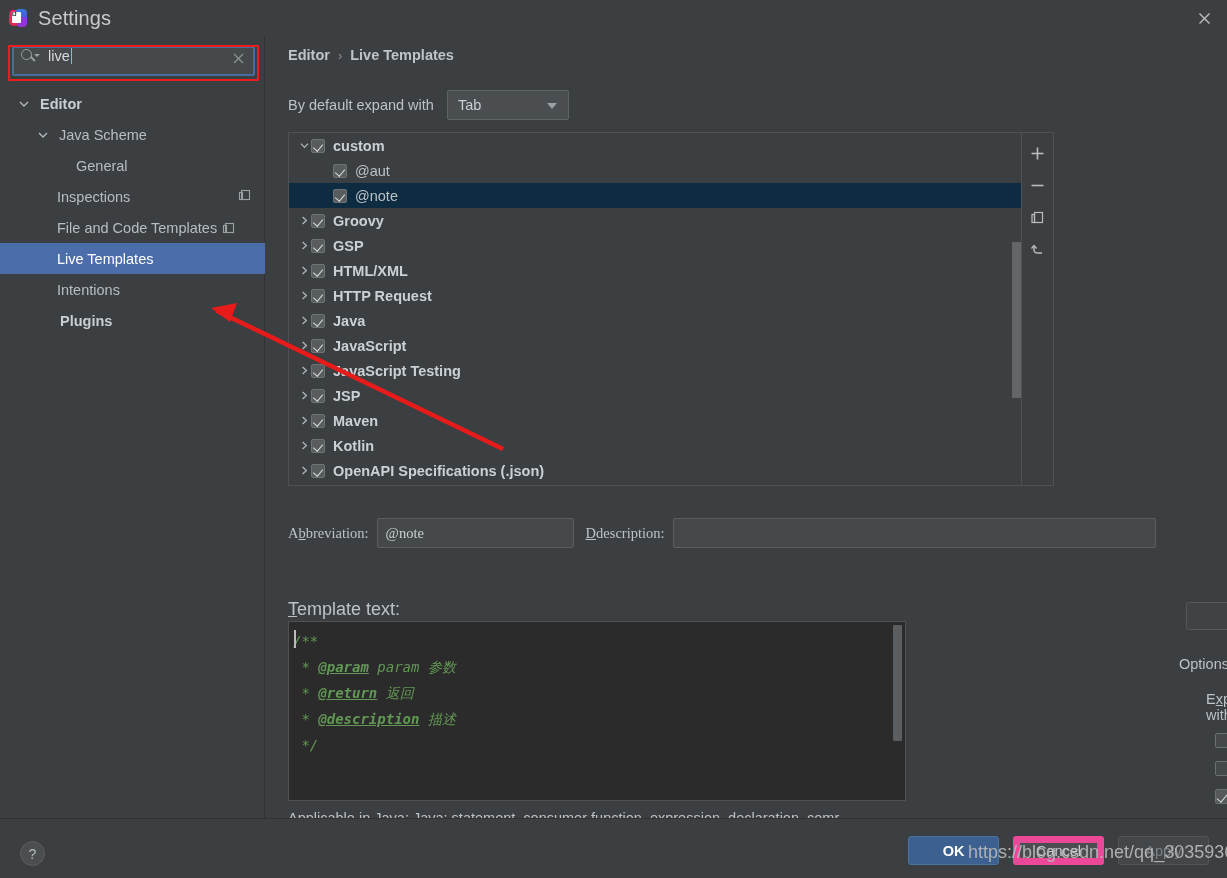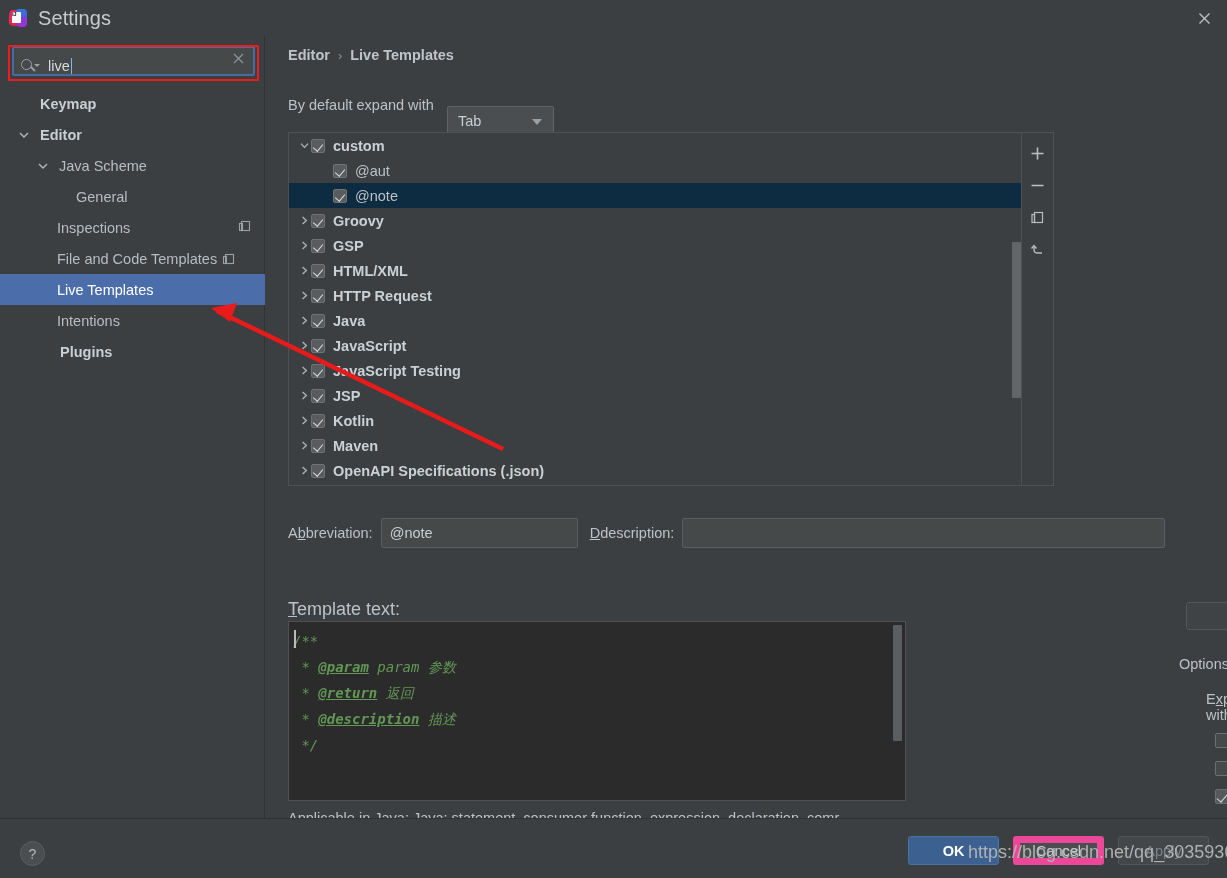--- a/index.html
+++ b/index.html
@@ -79,21 +79,21 @@
   }
   .search-focus {
     position: absolute; left: 0; top: 0; width: 243px; height: 30px;
     border: 2px solid #466ca0;
     border-radius: 2px;
     background: #45494a;
   }
   .search-inner {
     position: absolute; left: 2px; top: 2px; width: 239px; height: 26px;
     background: #45494a;
-    display: flex; align-items: flex-end;
+    display: flex; align-items: flex-start;
   }
   .search-mag {
     position: relative; width: 22px; height: 16px; margin-left: 6px; flex: 0 0 auto;
   }
   .search-mag .ring {
     position: absolute; left: 1px; top: 1px; width: 11px; height: 11px;
     border: 1.4px solid #9aa0a6; border-radius: 50%;
   }
   .search-mag .handle {
     position: absolute; left: 10px; top: 10px; width: 6px; height: 1.5px;
@@ -176,21 +176,21 @@
     display: flex; align-items: center;
   }
   .combo .val { font-size: 14.5px; color: #c9ced3; padding-left: 10px; }
   .combo .arrow {
     position: absolute; right: 11px; top: 12px;
     width: 0; height: 0;
     border-left: 5.5px solid transparent;
     border-right: 5.5px solid transparent;
     border-top: 6px solid #9aa0a6;
   }
-  .combo-expand { left: 0; top: 16px; width: 107px; }
+  .combo-expand { left: 0; top: 0; width: 122px; }
 
   
   .treepanel {
     position: absolute; left: 22px; top: 96px; width: 766px; height: 354px;
     background: #3c3f41;
     border: 1px solid #4e5254;
   }
   .treebody {
     position: absolute; left: 0; top: 0; right: 31px; bottom: 0;
     overflow: hidden;
@@ -242,21 +242,21 @@
   }
   .tb-btn {
     width: 31px; height: 32px;
     display: flex; align-items: center; justify-content: center;
   }
   .tb-btn svg { display: block; }
 
   
   .abbrev-row {
     position: absolute; left: 22px; top: 482px; width: 918px; height: 30px;
-    display: flex; align-items: center;
+    display: flex; align-items: center; font-family: Liberation Serif, serif;
   }
   .fld-label {
     font-size: 14.5px; color: #bdc2c7; white-space: nowrap;
   }
   .mn { text-decoration: underline; }
   .textfield {
     background: #45494a;
     border: 1px solid #5a5e60;
     border-radius: 2px;
     height: 30px;
@@ -436,23 +436,20 @@
       <div class="search-clear">
         <svg width="15" height="15" viewBox="0 0 15 15">
           <line x1="3" y1="3" x2="12" y2="12" stroke="#8d9296" stroke-width="1.3"></line>
           <line x1="12" y1="3" x2="3" y2="12" stroke="#8d9296" stroke-width="1.3"></line>
         </svg>
       </div>
     </div>
 
     <div class="nav">
 
-      <div class="nav-item bold" style="padding-left:40px">
-        <span class="nav-label">Keymap</span>
-      </div>
 
       <div class="nav-item bold" style="padding-left:40px">
         <span class="nav-arrow" style="left:18px;top:10px">
           <svg width="12" height="12" viewBox="0 0 12 12">
               <polyline points="2,4 6,8 10,4" fill="none" stroke="#b3b8bc" stroke-width="1.4"></polyline>
             </svg>
         </span>
         <span class="nav-label">Editor</span>
       </div>
 
@@ -624,31 +621,31 @@
           <span>JSP</span>
         </div>
 
         <div class="tree-row group" style="padding-left:8px">
           <span class="twisty">
             <svg width="11" height="11" viewBox="0 0 11 11">
                 <polyline points="3.6,2 7.4,5.5 3.6,9" fill="none" stroke="#b0b5b9" stroke-width="1.3"></polyline>
               </svg>
           </span>
           <span class="cbox checked"></span>
+          <span>Maven</span>
+        </div>
+
+        <div class="tree-row group" style="padding-left:8px">
+          <span class="twisty">
+            <svg width="11" height="11" viewBox="0 0 11 11">
+                <polyline points="3.6,2 7.4,5.5 3.6,9" fill="none" stroke="#b0b5b9" stroke-width="1.3"></polyline>
+              </svg>
+          </span>
+          <span class="cbox checked"></span>
           <span>Kotlin</span>
-        </div>
-
-        <div class="tree-row group" style="padding-left:8px">
-          <span class="twisty">
-            <svg width="11" height="11" viewBox="0 0 11 11">
-                <polyline points="3.6,2 7.4,5.5 3.6,9" fill="none" stroke="#b0b5b9" stroke-width="1.3"></polyline>
-              </svg>
-          </span>
-          <span class="cbox checked"></span>
-          <span>Maven</span>
         </div>
 
         <div class="tree-row group" style="padding-left:8px">
           <span class="twisty">
             <svg width="11" height="11" viewBox="0 0 11 11">
                 <polyline points="3.6,2 7.4,5.5 3.6,9" fill="none" stroke="#b0b5b9" stroke-width="1.3"></polyline>
               </svg>
           </span>
           <span class="cbox checked"></span>
           <span>OpenAPI Specifications (.json)</span>

